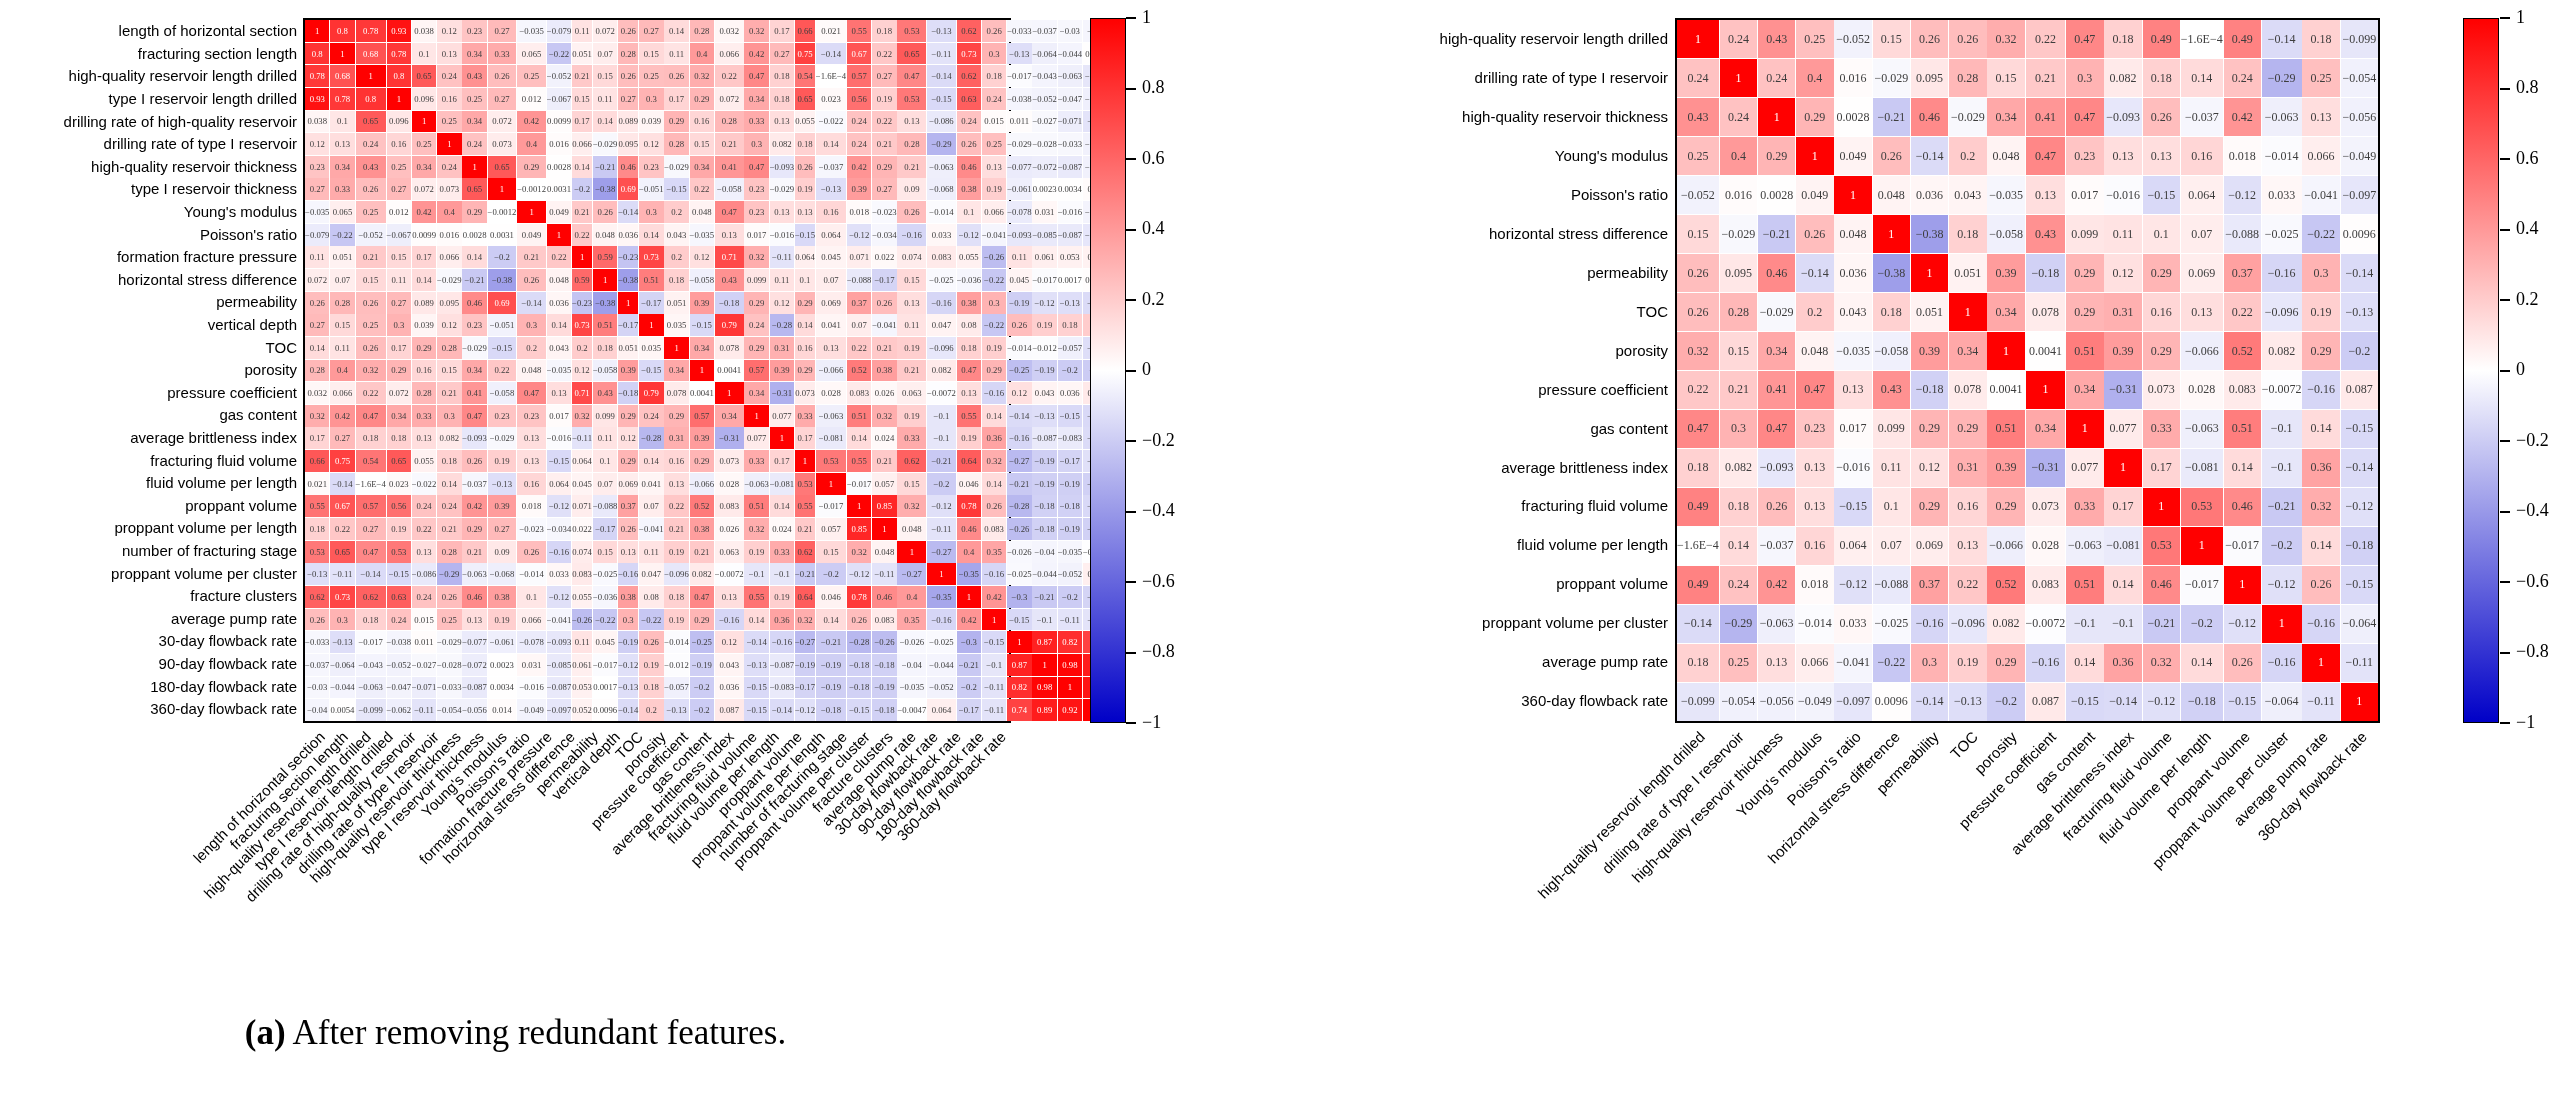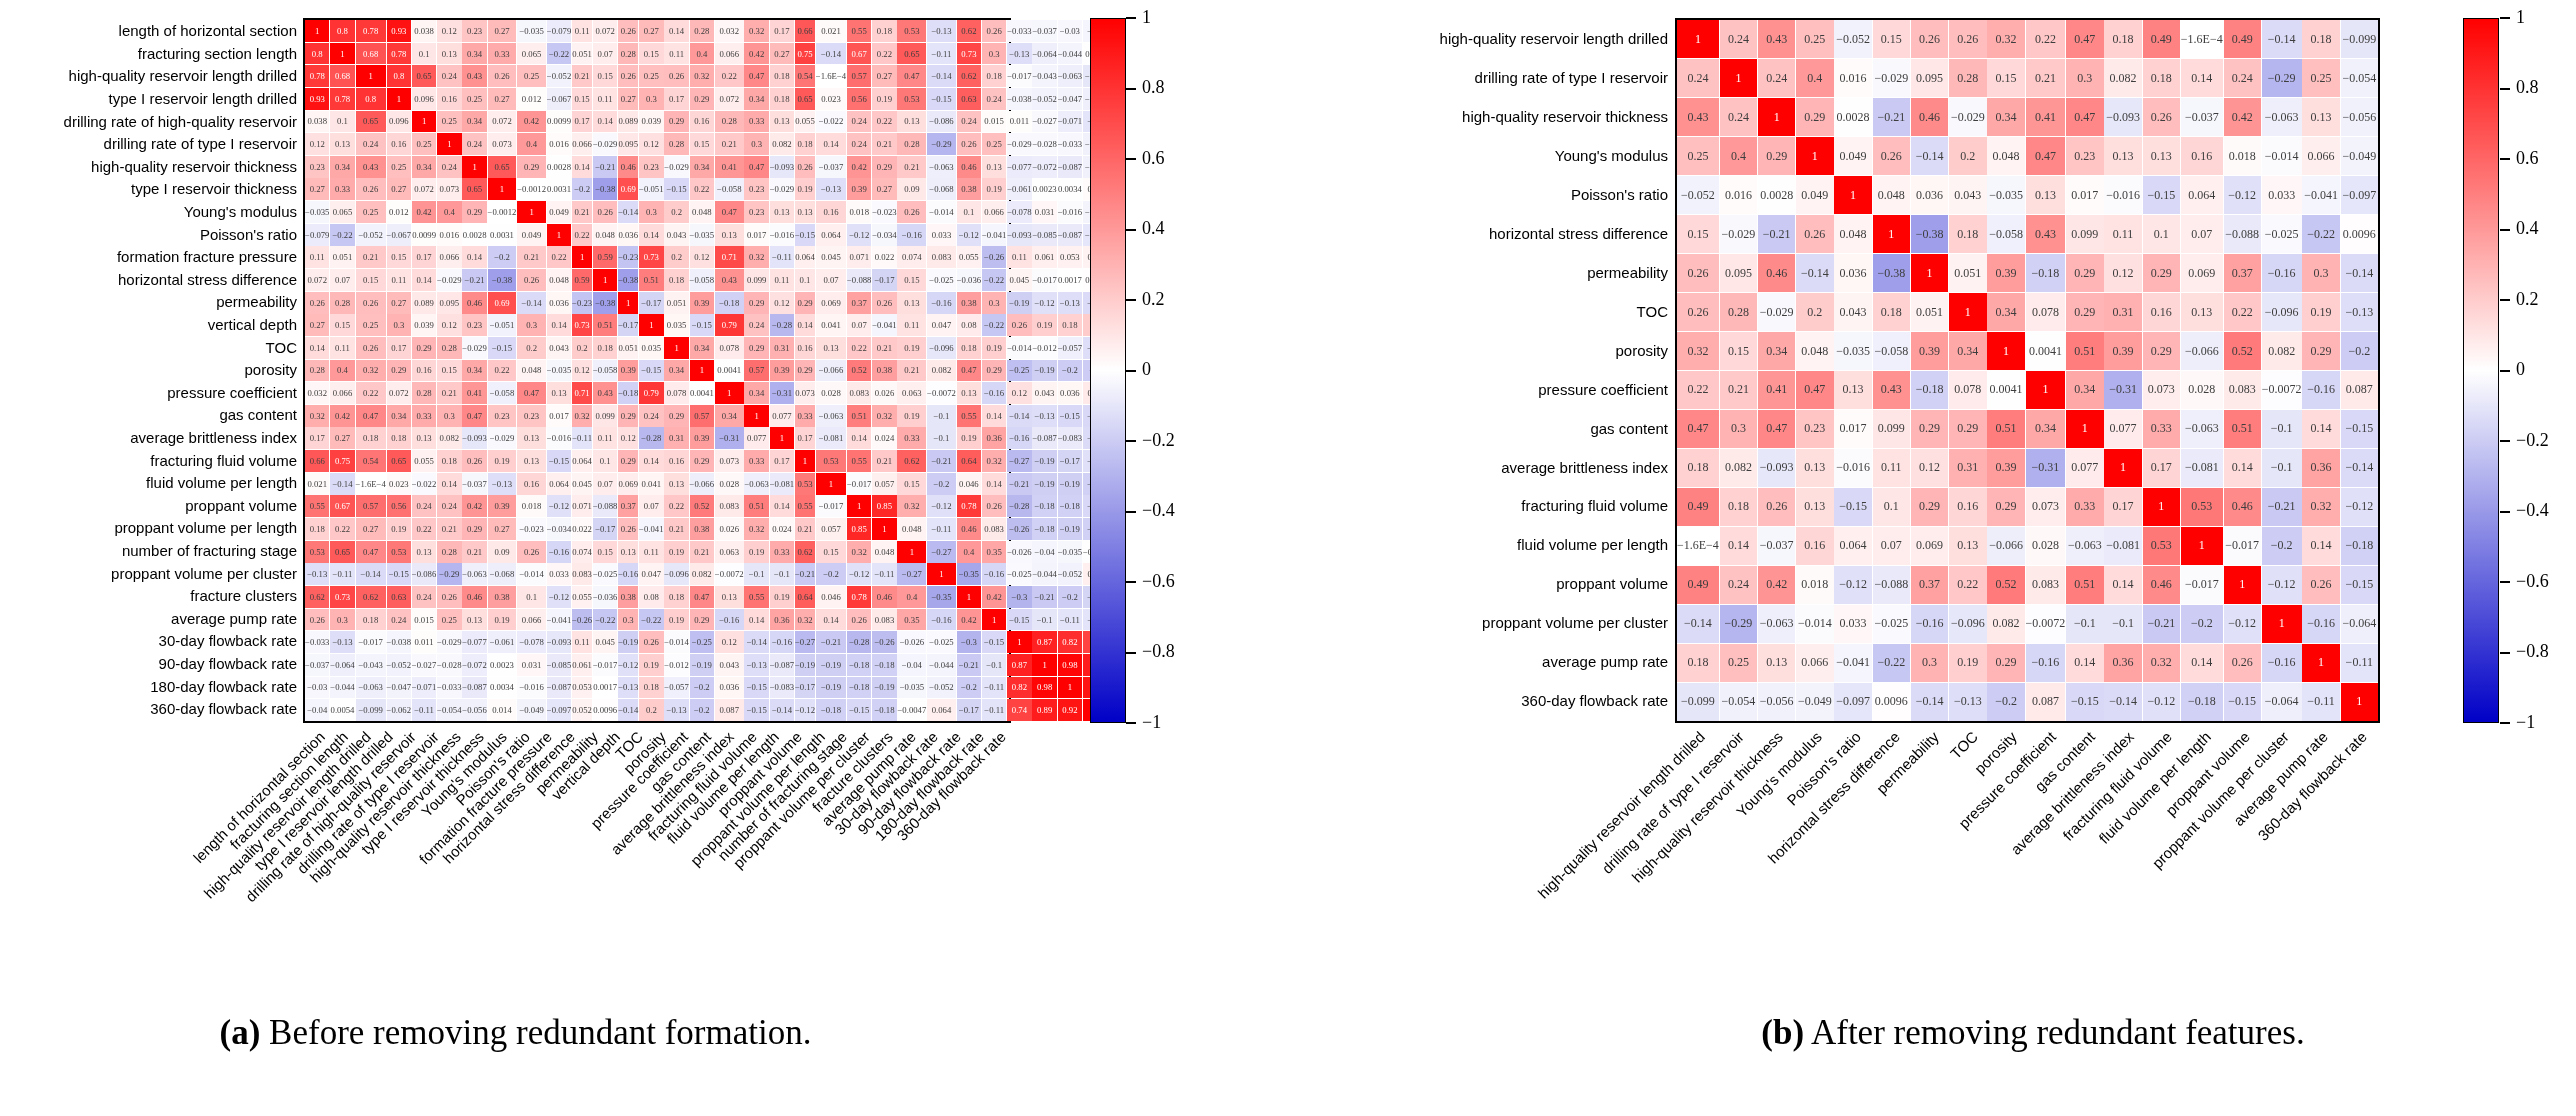--- a/index.html
+++ b/index.html
@@ -1463,20 +1463,17 @@
       <div class="cb-tick-label" style="left: 2516px; top: 500px; font-size: 18px;">−0.4</div>
       <div class="cb-tick" style="left: 2500px; top: 581px; width: 9.5px;"></div>
       <div class="cb-tick-label" style="left: 2516px; top: 571px; font-size: 18px;">−0.6</div>
       <div class="cb-tick" style="left: 2500px; top: 652px; width: 9.5px;"></div>
       <div class="cb-tick-label" style="left: 2516px; top: 641px; font-size: 18px;">−0.8</div>
       <div class="cb-tick" style="left: 2500px; top: 722px; width: 9.5px;"></div>
       <div class="cb-tick-label" style="left: 2516px; top: 712px; font-size: 18px;">−1</div>
     </div>
 
   <div class="caption" style="left:44px;top:1013px;width:943px;">
-    <b>(a)</b><span> Before removing redundant formation.</span>
-  </div>
-  <div class="caption" style="left:1498px;top:1013px;width:1070px;">
-    <b>(b)</b><span> After removing redundant features.</span>
+    <b>(a)</b><span> After removing redundant features.</span>
   </div>
 
 </div>
 
 
 </body></html>

